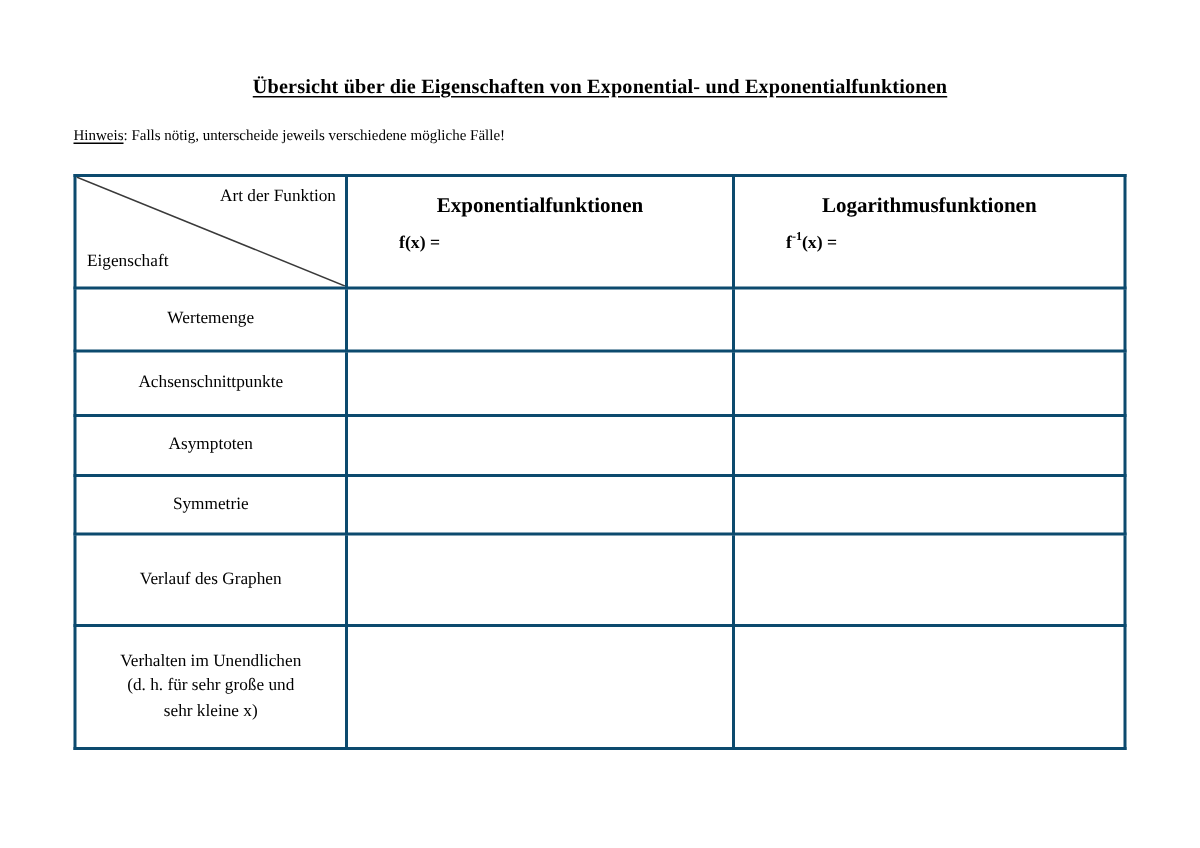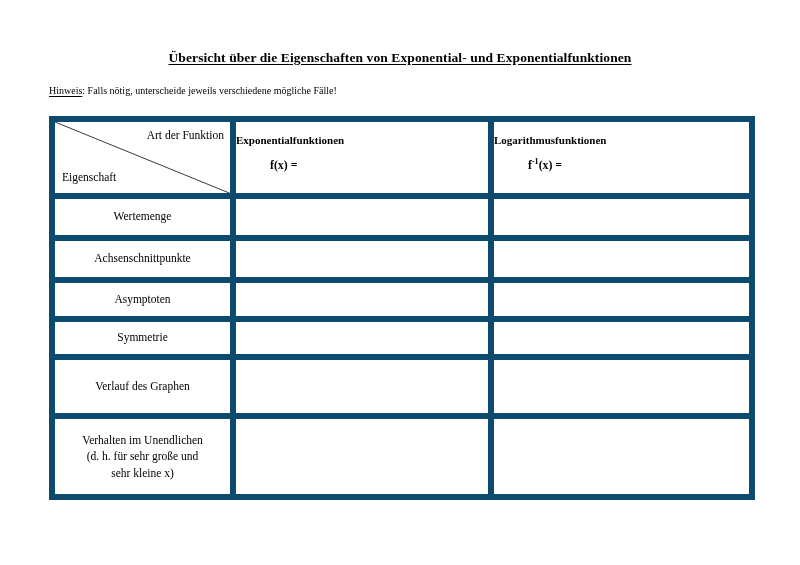--- a/index.html
+++ b/index.html
@@ -60,21 +60,21 @@
     width: 700px;
     height: 384px;
   }
   table.sheet {
     border-collapse: collapse;
     width: 700px;
     height: 384px;
     table-layout: fixed;
   }
   table.sheet td {
-    border: 6px solid #0c4a6e;
+    border: 2px solid #0c4a6e;
     padding: 0;
     vertical-align: middle;
     text-align: center;
     font-size: 11.5px;
     line-height: 1.35;
   }
   col.c-prop  { width: 181px; }
   col.c-exp   { width: 258px; }
   col.c-log   { width: 261px; }
 
@@ -115,23 +115,23 @@
   
   td.head-cell {
     height: 66px;
     position: relative;
   }
   .head-title {
     position: absolute;
     left: 0;
     right: 0;
     top: 11px;
-    text-align: left;
+    text-align: center;
     font-weight: bold;
-    font-size: 11px;
+    font-size: 14px;
   }
   .head-formula {
     position: absolute;
     left: 34px;
     top: 36px;
     font-weight: bold;
     font-size: 11.8px;
     text-align: left;
   }
   .head-formula sup {

